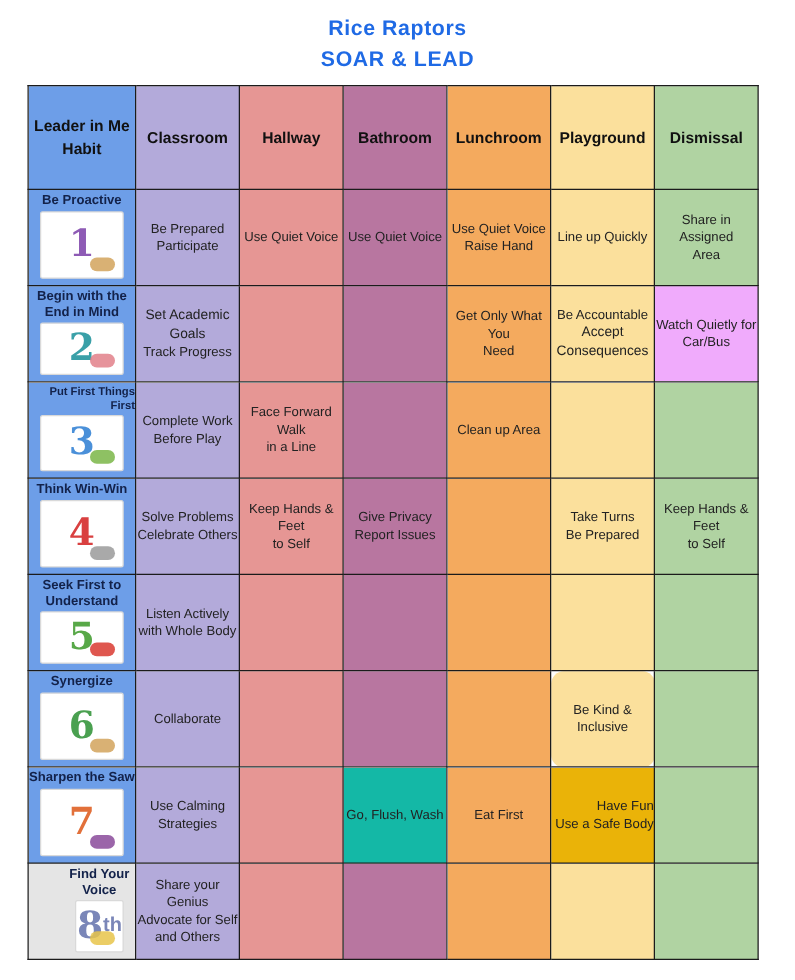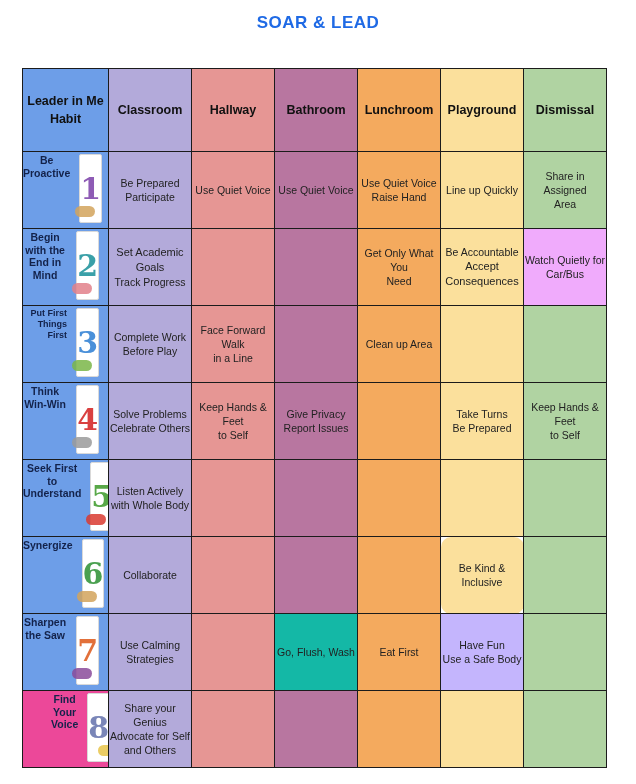--- a/index.html
+++ b/index.html
@@ -26,21 +26,21 @@
     padding:0;overflow:hidden;
   }
   thead tr{height:83px;}
   tbody tr{height:77px;}
   th{
     font-size:12.5px;font-weight:bold;color:#111111;
     text-align:center;vertical-align:middle;
     white-space:pre-line;line-height:1.45;
   }
   td.habit-cell{vertical-align:top;}
-  .habit-wrap{height:75px;display:flex;flex-direction:row;}
+  .habit-wrap{height:75px;display:flex;flex-direction:column;}
   .habit-name{
     font-size:10.5px;font-weight:bold;color:#13224a;
     text-align:center;white-space:pre-line;line-height:1.2;
     padding-top:2px;
   }
   .habit-name.small{font-size:9px;text-align:right;}
   .icon-box{
     flex:1;min-height:0;
     background:#ffffff;border:1px solid #d9d9d9;border-radius:2px;
     margin:2px 9px 4px 9px;
@@ -58,20 +58,21 @@
   }
   td.exp-cell{vertical-align:middle;text-align:center;padding:2px 3px;}
   .line{font-size:10.5px;color:#222222;line-height:1.35;}
   .line.small{font-size:11px;}
 </style>
 </head>
 <body>
 
 <div class="page">
   <div class="titles">
+    <div class="title-line" style="color: rgb(31, 106, 229);">Rice Raptors</div>
     <div class="title-line" style="color: rgb(31, 106, 229);">SOAR &amp; LEAD</div>
   </div>
   <table class="matrix">
     <colgroup>
       <col class="c-habit">
         <col class="c-std">
         <col class="c-std">
         <col class="c-std">
       <col class="c-std">
         <col class="c-std">
@@ -266,28 +267,28 @@
             <div class="line">Use Calming</div>
             <div class="line">Strategies</div>
           </td>
           <td class="exp-cell" style="background: rgb(230, 150, 148);"></td>
           <td class="exp-cell" style="background: #14b8a6;">
             <div class="line">Go, Flush, Wash</div>
           </td>
           <td class="exp-cell" style="background: rgb(244, 170, 94);">
             <div class="line">Eat First</div>
           </td>
-          <td class="exp-cell" style="background: #c4b5fd;">
+          <td class="exp-cell" style="background: #eab308; text-align: right;">
             <div class="line">Have Fun</div>
             <div class="line">Use a Safe Body</div>
           </td>
           <td class="exp-cell" style="background: rgb(176, 211, 162);"></td>
         </tr>
         <tr>
-          <td class="habit-cell" style="background: #ec4899; padding-left: 28px;">
+          <td class="habit-cell" style="background: #e5e5e5; padding-left: 28px;">
             <div class="habit-wrap">
               <div class="habit-name">Find Your Voice</div>
               <div class="icon-box">
                 <span class="icon-num" style="color: rgb(122, 134, 184);">8</span>
                 <span class="icon-suffix" style="color: rgb(122, 134, 184);">th</span>
                 <div class="icon-accent" style="background: rgb(232, 196, 74);"></div>
               </div>
             </div>
           </td>
           <td class="exp-cell" style="background: rgb(179, 170, 218);">

